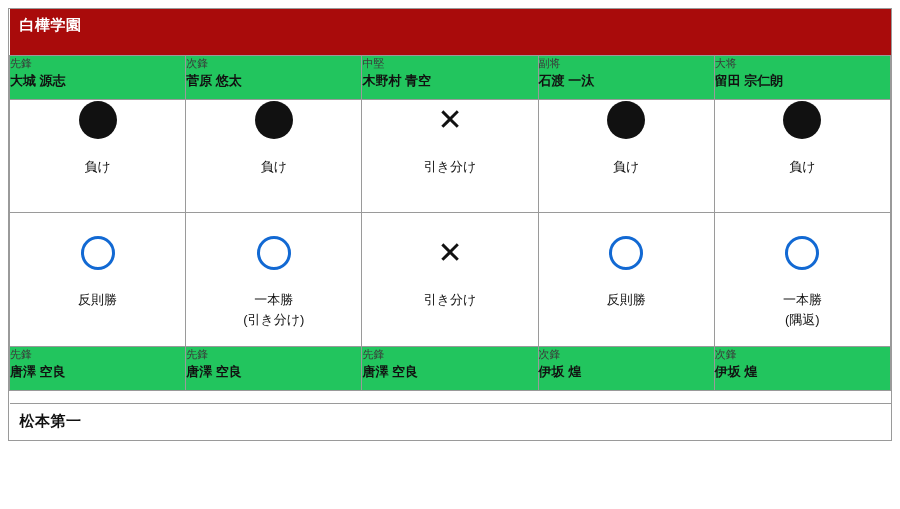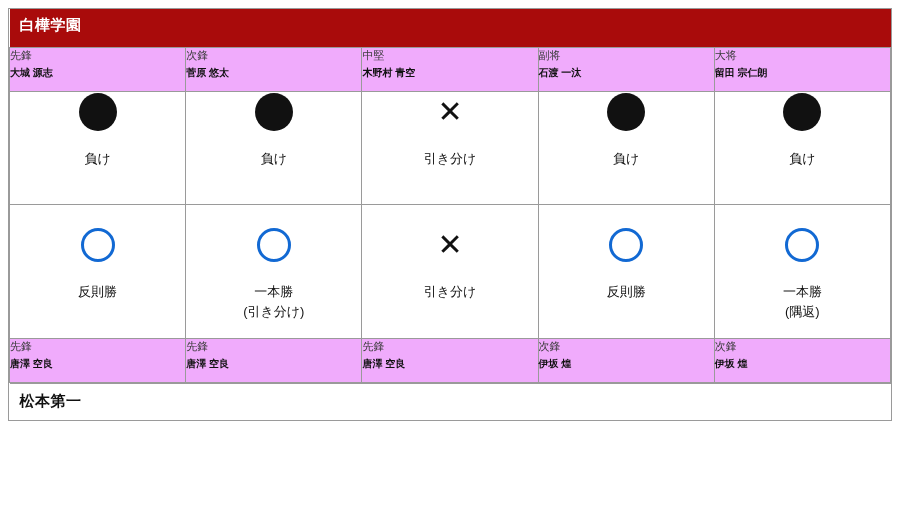--- a/index.html
+++ b/index.html
@@ -32,48 +32,49 @@
     border: 1px solid #9a9a9a;
     padding: 0;
     vertical-align: top;
   }
   
   .team-banner {
     background: #a90b0b;
     color: #ffffff;
     font-weight: bold;
     font-size: 15px;
-    padding: 7px 10px 12px 10px;
+    padding: 7px 10px 20px 10px;
     letter-spacing: 0.5px;
   }
   .team-banner-bottom {
     background: #ffffff;
     color: #111111;
     font-weight: bold;
     font-size: 15px;
     padding: 8px 10px 9px 10px;
     letter-spacing: 0.5px;
     border-top: 1px solid #9a9a9a;
+    margin-top: 12px;
   }
   .banner-cell { border: none !important; }
 
   
   .player {
-    background: #f0abfc;
+    background: #22c55e;
     padding: 7px 8px 8px 8px;
     height: 44px;
     box-sizing: border-box;
   }
   .player .pos {
     font-size: 11px;
     color: #3a3a3a;
     line-height: 15px;
   }
   .player .nm {
-    font-size: 10px;
+    font-size: 13px;
     font-weight: bold;
     color: #111111;
     line-height: 18px;
     margin-top: 1px;
   }
 
   
   .result {
     background: #ffffff;
     height: 113px;

